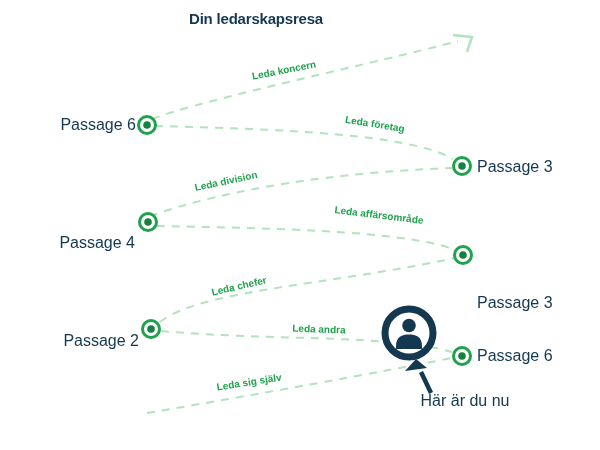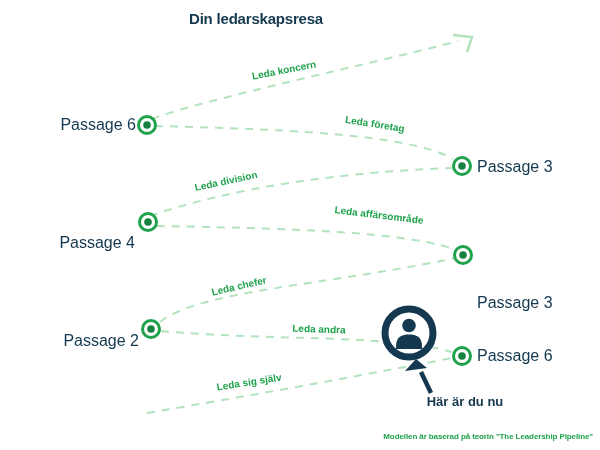--- a/index.html
+++ b/index.html
@@ -34,22 +34,22 @@
     font-size: 10px;
     font-weight: bold;
     color: #1FA24C;
     white-space: nowrap;
     transform-origin: center center;
   }
   .you-are-here {
     position: absolute;
     left: 446px; top: 401px;
     transform: translate(-50%, -50%);
-    font-size: 13px;
-    font-weight: bold;
+    font-size: 16px;
+    font-weight: normal;
     color: #14384F;
     white-space: nowrap;
     padding-left: 38px;
   }
   .footnote {
     position: absolute;
     right: 7px; top: 432px;
     font-size: 8px;
     font-weight: bold;
     letter-spacing: -0.1px;
@@ -142,14 +142,13 @@
   <div class="stage-label stage-0">Leda sig själv</div>
   <div class="stage-label stage-1">Leda andra</div>
   <div class="stage-label stage-2">Leda chefer</div>
   <div class="stage-label stage-3">Leda affärsområde</div>
   <div class="stage-label stage-4">Leda division</div>
   <div class="stage-label stage-5">Leda företag</div>
   <div class="stage-label stage-6">Leda koncern</div>
 
   <div class="you-are-here">Här är du nu</div>
 
-  <div class="footnote">Modellen är baserad på teorin "The Leadership Pipeline"</div>
 </div>
 
 </body></html>

